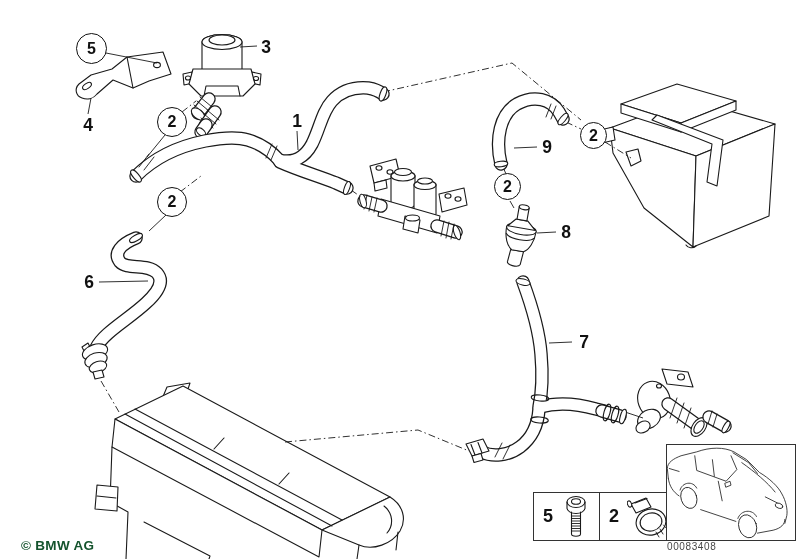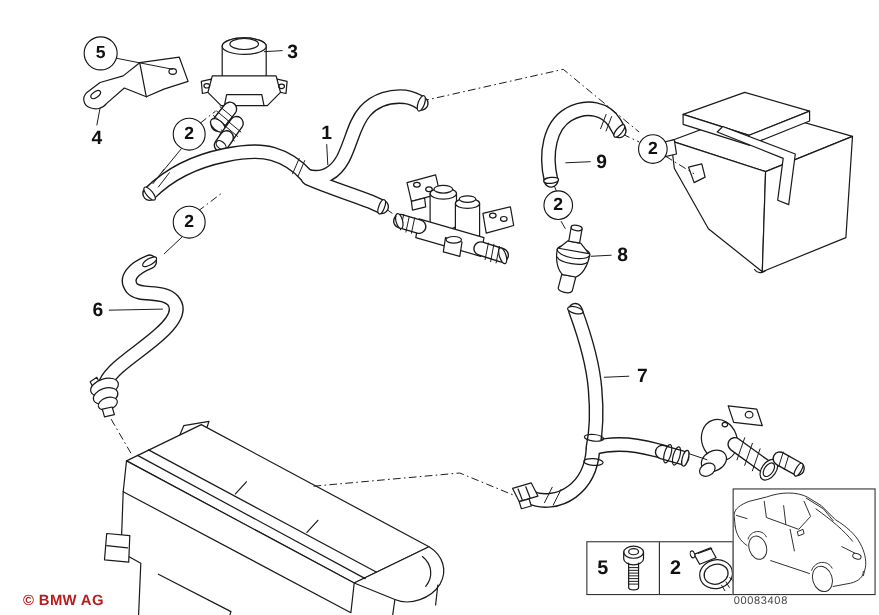--- a/index.html
+++ b/index.html
@@ -18,21 +18,21 @@
   .clb{position:absolute;box-sizing:border-box;border:1.4px solid #111;border-radius:50%;
        background:#fff;display:flex;align-items:center;justify-content:center;
        font-weight:bold;font-size:16px;color:#111;}
   .lbl{position:absolute;transform:translate(-50%,-50%);font-weight:bold;font-size:17.5px;color:#111;}
   
   .lgbox{position:absolute;box-sizing:border-box;border:1.1px solid #333;background:#fff;
          display:flex;align-items:center;}
   .lgnum{font-weight:bold;font-size:18px;color:#111;margin-left:9px;}
   .lgicon{margin-left:11px;flex:none;}
   .carbox{position:absolute;box-sizing:border-box;border:1.1px solid #333;background:#fff;}
-  .copy{position:absolute;left:21px;top:538px;font-size:13.5px;font-weight:bold;color:#b91c1c;letter-spacing:.3px;}
+  .copy{position:absolute;left:21px;top:538px;font-size:13.5px;font-weight:bold;color:#14532d;letter-spacing:.3px;}
   .docnum{position:absolute;left:667px;top:541px;font-size:10px;color:#474747;letter-spacing:.6px;}
 </style>
 </head>
 <body>
 
 <div class="stage">
 
   <svg class="art" width="799" height="559" viewBox="0 0 799 559">
 
     <g>

